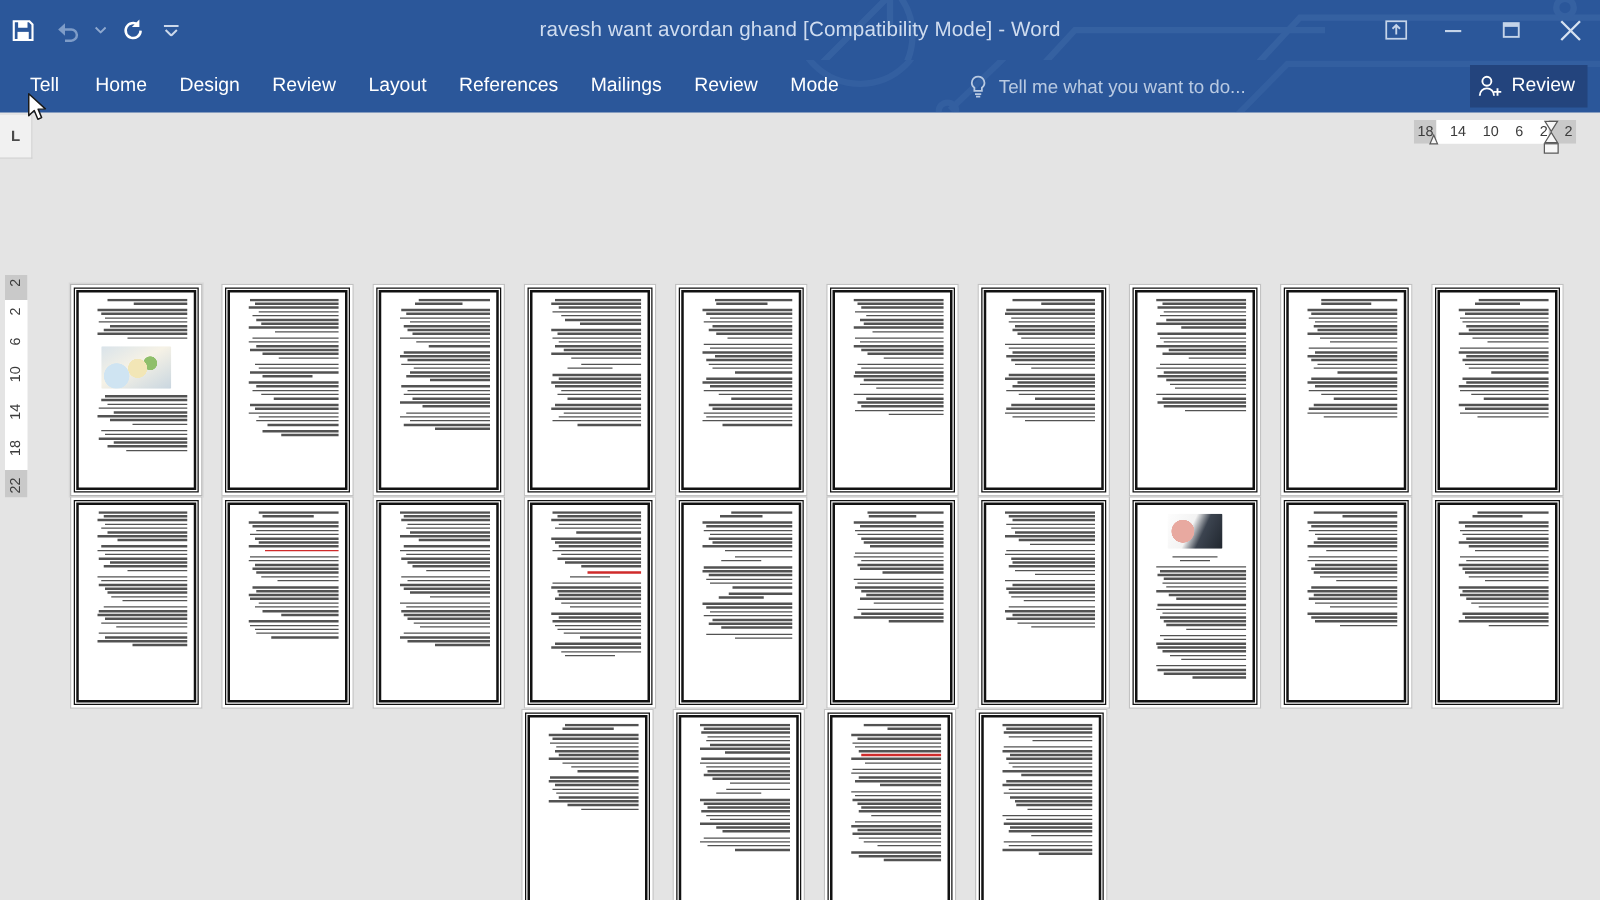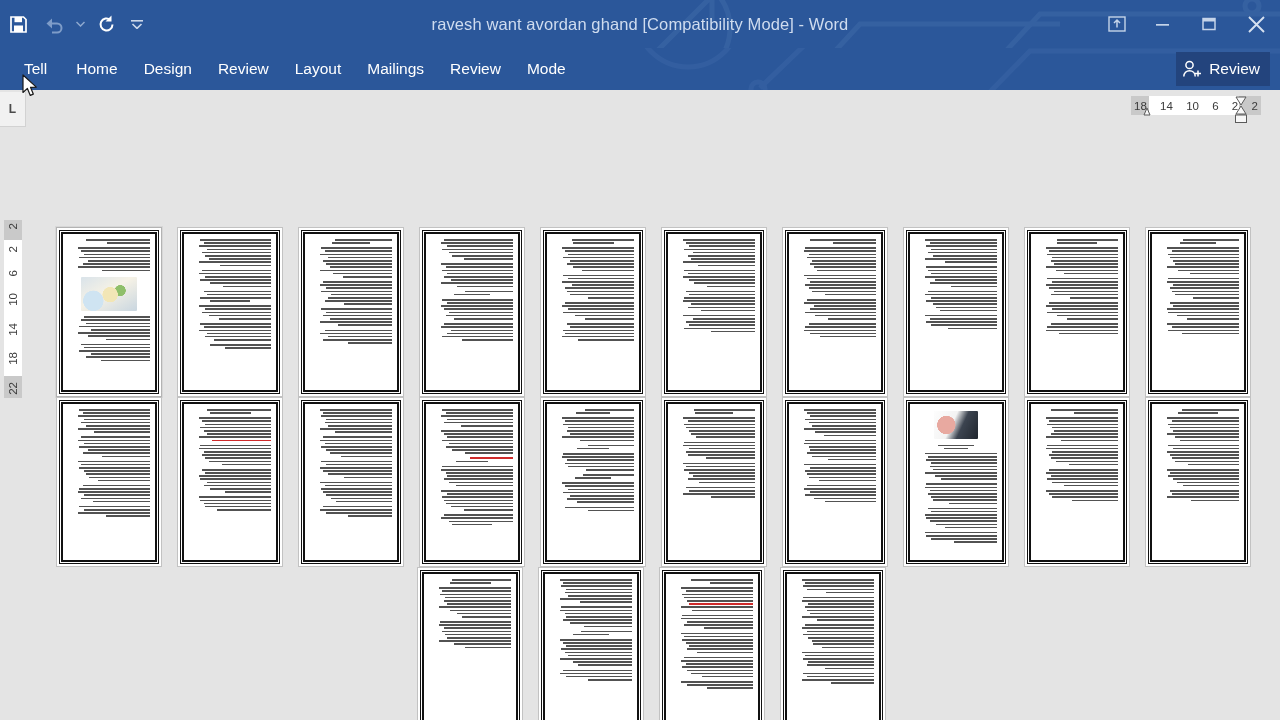--- a/index.html
+++ b/index.html
@@ -287,25 +287,33 @@
       <circle cx="436" cy="12" r="7"></circle>
     </g>
   </svg>
 
   <div class="tabs">
     <div class="tab file">Tell</div>
     <div class="tab">Home</div>
     <div class="tab">Design</div>
     <div class="tab">Review</div>
     <div class="tab">Layout</div>
+    <div class="tab">References</div>
     <div class="tab">Mailings</div>
     <div class="tab">Review</div>
     <div class="tab">Mode</div>
   </div>
 
+  <div class="tellme">
+    <svg width="15" height="19" viewBox="0 0 15 19">
+      <path d="M7.5 1.2a5 5 0 0 0-3 9v2.4h6V10.2a5 5 0 0 0-3-9z" fill="none" stroke="currentColor" stroke-width="1.4"></path>
+      <path d="M5 15.3h5M5.8 17.3h3.4" fill="none" stroke="currentColor" stroke-width="1.4"></path>
+    </svg>
+    <span>Tell me what you want to do...</span>
+  </div>
 
   <div class="share">
     <svg width="21" height="20" viewBox="0 0 21 20">
       <circle cx="7.5" cy="6" r="3.6" fill="none" stroke="currentColor" stroke-width="1.5"></circle>
       <path d="M1.8 17.5c0-3.6 2.6-5.8 5.7-5.8s5.7 2.2 5.7 5.8" fill="none" stroke="currentColor" stroke-width="1.5"></path>
       <path d="M16 11.5v6M13 14.5h6" fill="none" stroke="currentColor" stroke-width="1.5"></path>
     </svg>
     <span>Review</span>
   </div>
 </div>

